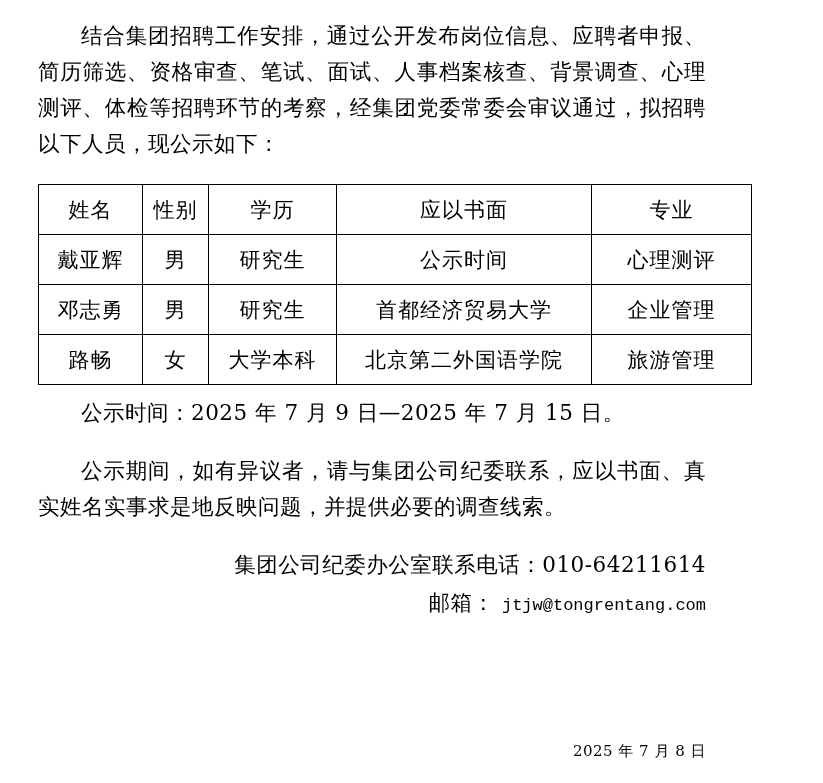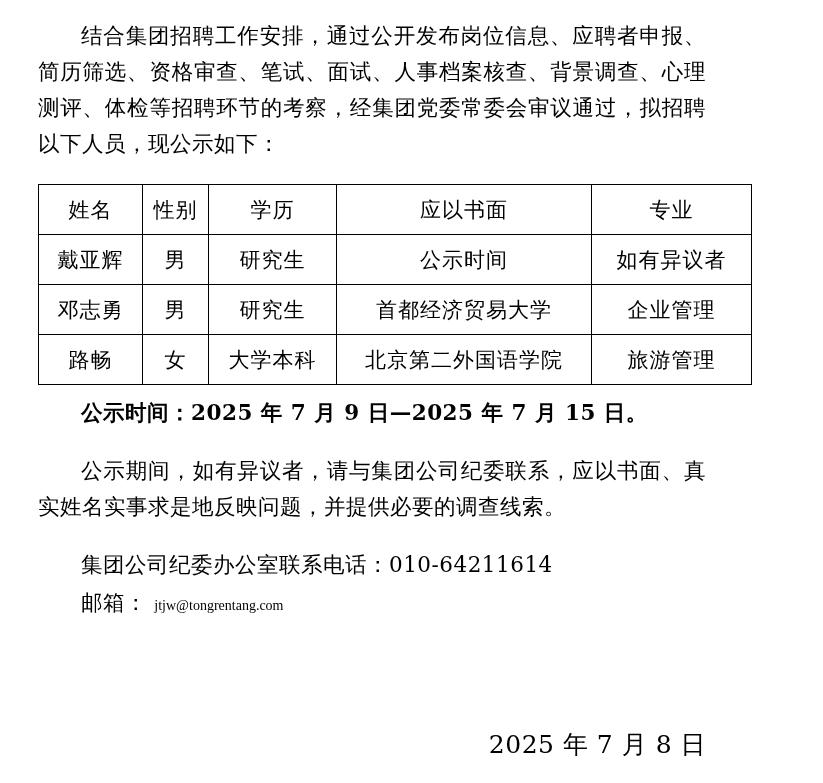--- a/index.html
+++ b/index.html
@@ -58,41 +58,41 @@
   .after-table {
     margin-top: 10px;
   }
   .line {
     font-size: 21.5px;
     line-height: 36px;
     letter-spacing: 0.5px;
   }
   .line.indent2 {
     text-indent: 2em;
-    font-weight: bold;
   }
   .contact-block {
     margin-top: 2px;
   }
   .contact-line {
     font-size: 21.5px;
     line-height: 38px;
     padding-left: 2em;
     letter-spacing: 0.5px;
+    text-align: right;
   }
   .email-val {
-    font-family: Liberation Serif, serif;
-    font-size: 14px;
+    font-family: Liberation Mono, monospace;
+    font-size: 17px;
     letter-spacing: 0;
   }
   .date-line {
     position: absolute;
     right: 38px;
     bottom: 22px;
-    font-size: 25px;
+    font-size: 15px;
     letter-spacing: 0.5px;
   }
 </style>
 </head>
 <body>
 
 <div class="page">
 
   <p class="para indent intro">结合集团招聘工作安排，通过公开发布岗位信息、应聘者申报、简历筛选、资格审查、笔试、面试、人事档案核查、背景调查、心理测评、体检等招聘环节的考察，经集团党委常委会审议通过，拟招聘以下人员，现公示如下：</p>
 
@@ -112,21 +112,21 @@
         <th>应以书面</th>
         <th>专业</th>
       </tr>
     </thead>
     <tbody>
       <tr>
         <td>戴亚辉</td>
         <td>男</td>
         <td>研究生</td>
         <td>公示时间</td>
-        <td>如有异议者</td>
+        <td>心理测评</td>
       </tr>
       <tr>
         <td>邓志勇</td>
         <td>男</td>
         <td>研究生</td>
         <td>首都经济贸易大学</td>
         <td>企业管理</td>
       </tr>
       <tr>
         <td>路畅</td>

